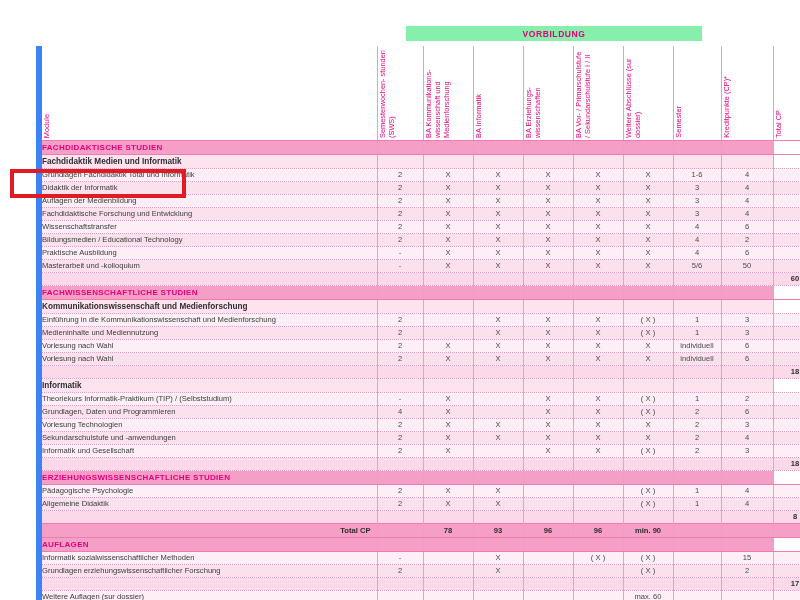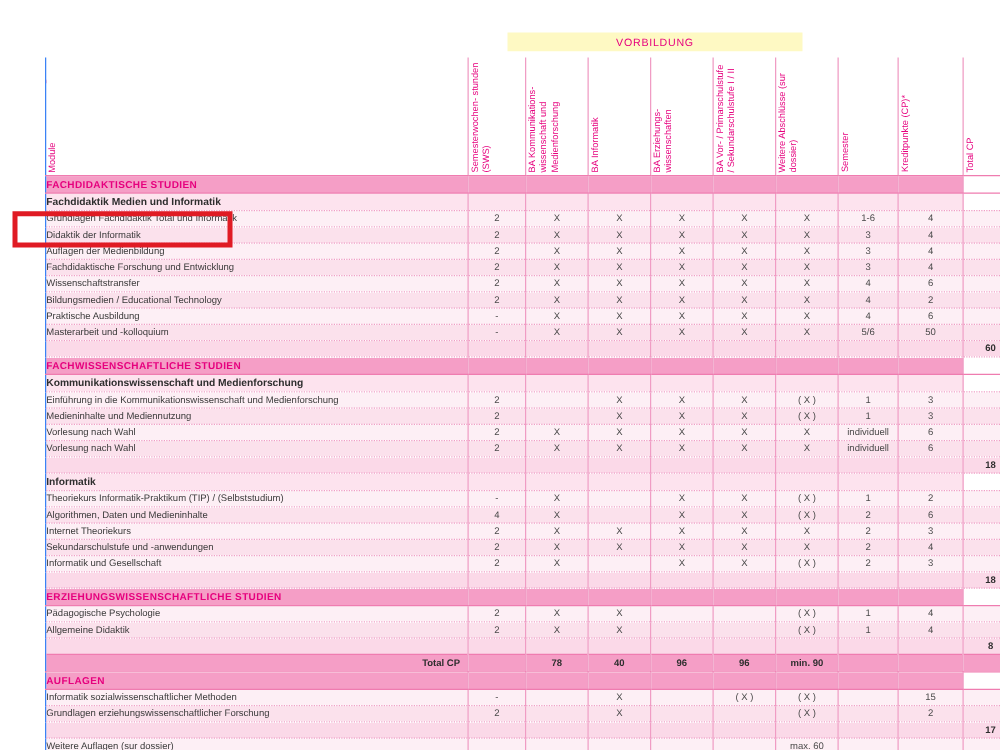--- a/index.html
+++ b/index.html
@@ -20,25 +20,25 @@
     color:#e6007e;
     letter-spacing:.2px;
     white-space:nowrap;
   }
   .title .num{margin-right:22px;}
 
   
   .vorbildung{
     position:absolute;
     left:406px;top:26px;
-    width:236px;height:15px;
-    background:#fef9c3;
+    width:296px;height:15px;
+    background:#86efac;
     color:#e6007e;
     font-size:8.5px;
-    font-weight:normal;
+    font-weight:bold;
     letter-spacing:.6px;
     display:flex;align-items:center;justify-content:center;
   }
 
   
   table.plan{
     position:absolute;
     left:36px;top:46px;
     width:728px;
     border-collapse:collapse;
@@ -48,21 +48,21 @@
   table.plan td,table.plan th{
     padding:0;
     border-right:1px solid #f09cc4;
     border-bottom:1px dotted #f09cc4;
     vertical-align:middle;
     height:12px;
     line-height:12px;
     overflow:hidden;
     white-space:nowrap;
   }
-  table.plan tr td:first-child{border-left:1px solid #3b82f6;}
+  table.plan tr td:first-child{border-left:6px solid #3b82f6;}
 
   
   tr.headrow td{
     height:94px;
     border-bottom:1px solid #ef7cb0;
     vertical-align:bottom;
     background:#ffffff;
   }
   .vlab{
     writing-mode:vertical-rl;
@@ -454,33 +454,33 @@
           <td class="ctr">X</td>
           <td class="ctr"></td>
           <td class="ctr">X</td>
           <td class="ctr">X</td>
           <td class="ctr">( X )</td>
           <td class="ctr">1</td>
           <td class="ctr">2</td>
           <td class="tot sumval"></td>
         </tr>
         <tr class="data alt">
-          <td class="mod">Algorithmen, Daten und Medieninhalte</td>
+          <td class="mod">Grundlagen, Daten und Programmieren</td>
           <td class="ctr">4</td>
           <td class="ctr">X</td>
           <td class="ctr"></td>
           <td class="ctr">X</td>
           <td class="ctr">X</td>
           <td class="ctr">( X )</td>
           <td class="ctr">2</td>
           <td class="ctr">6</td>
           <td class="tot sumval"></td>
         </tr>
         <tr class="data">
-          <td class="mod">Internet Theoriekurs</td>
+          <td class="mod">Vorlesung Technologien</td>
           <td class="ctr">2</td>
           <td class="ctr">X</td>
           <td class="ctr">X</td>
           <td class="ctr">X</td>
           <td class="ctr">X</td>
           <td class="ctr">X</td>
           <td class="ctr">2</td>
           <td class="ctr">3</td>
           <td class="tot sumval"></td>
         </tr>
@@ -565,21 +565,21 @@
           <td class="ctr"></td>
           <td class="ctr"></td>
           <td class="ctr"></td>
           <td class="ctr"></td>
           <td class="tot sumval">8</td>
         </tr>
         <tr class="total">
           <td class="mod">Total CP</td>
           <td class="ctr"></td>
           <td class="ctr">78</td>
-          <td class="ctr">40</td>
+          <td class="ctr">93</td>
           <td class="ctr">96</td>
           <td class="ctr">96</td>
           <td class="ctr">min. 90</td>
           <td class="ctr"></td>
           <td class="ctr"></td>
           <td class="tot sumval"></td>
         </tr>
         <tr class="sect">
           <td class="mod">AUFLAGEN</td>
           <td class="ctr"></td>

